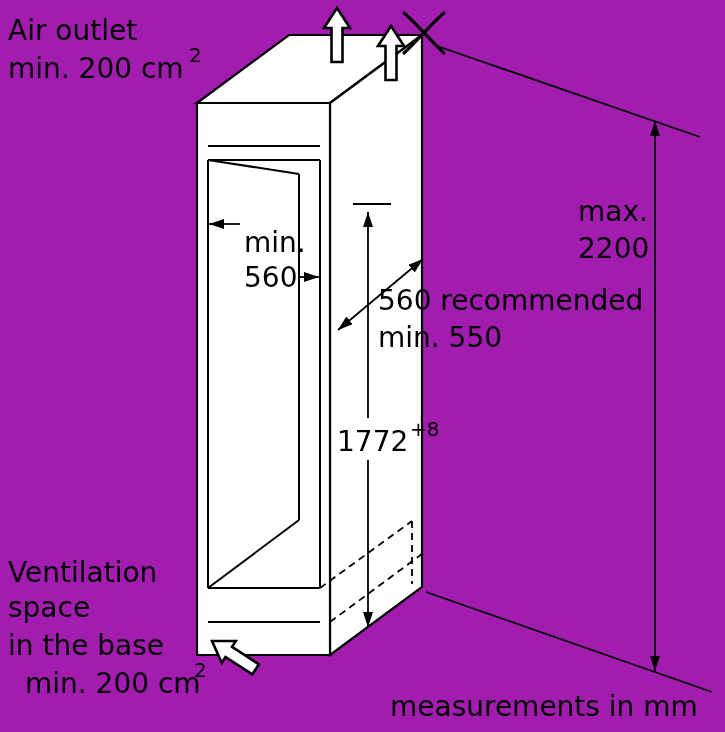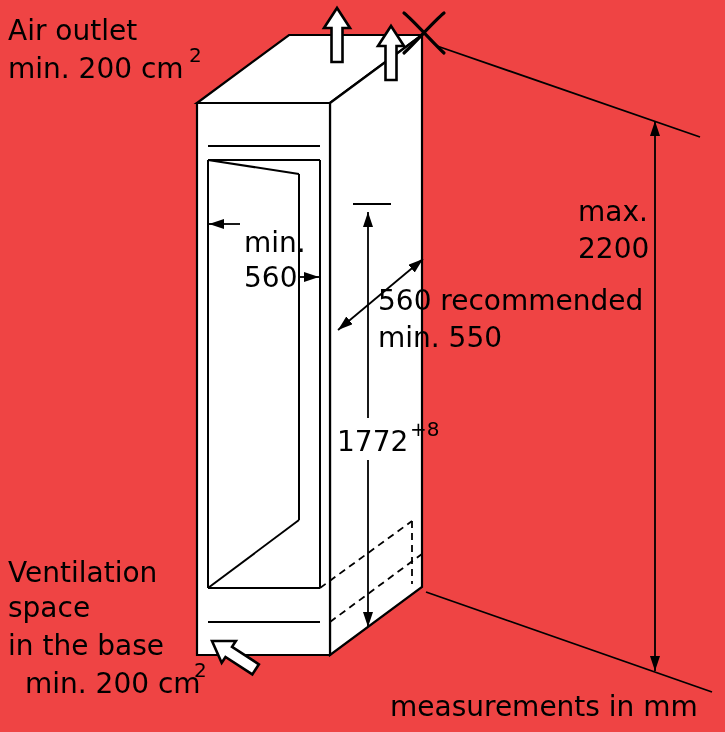--- a/index.html
+++ b/index.html
@@ -1,19 +1,19 @@
 <!DOCTYPE html>
 <html><head>
 <meta charset="utf-8">
 <style>
   html,body{margin:0;padding:0;background:#ffffff;}
   .stage{
     position:relative;
     width:725px;height:732px;
-    background:#ef4444;
+    background:#a21caf;
     overflow:hidden;
     font-family:"DejaVu Sans", sans-serif;
   }
   svg{display:block;}
   .lbl{
     font-family:"DejaVu Sans", sans-serif;
     font-size:28px;
     fill:#000000;
   }
   .sup{

